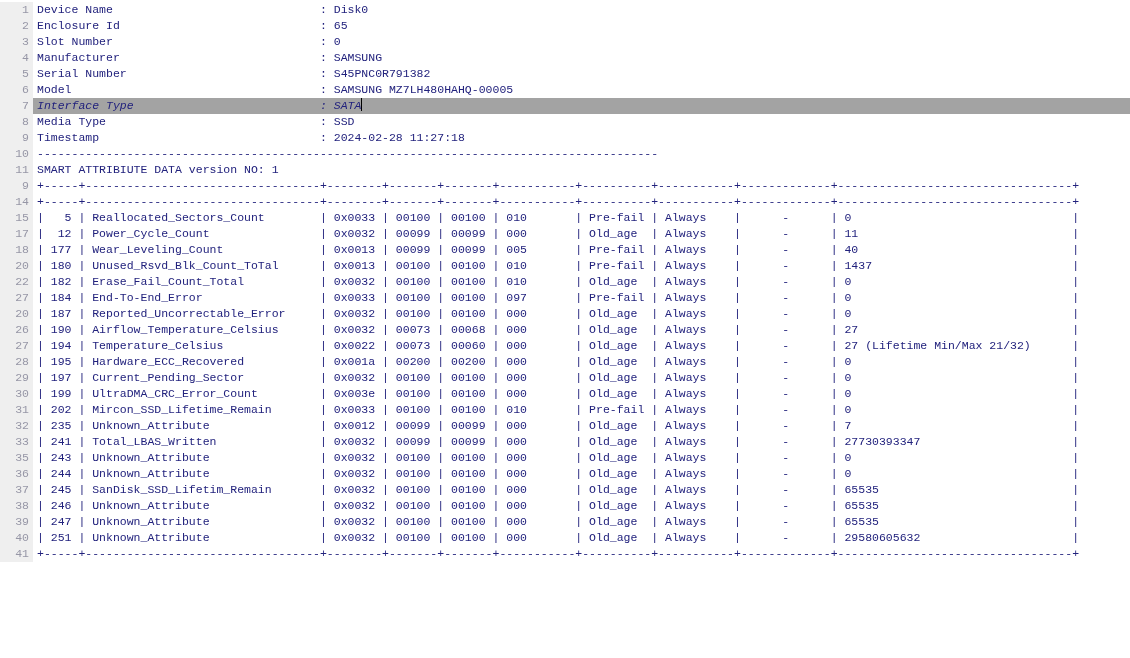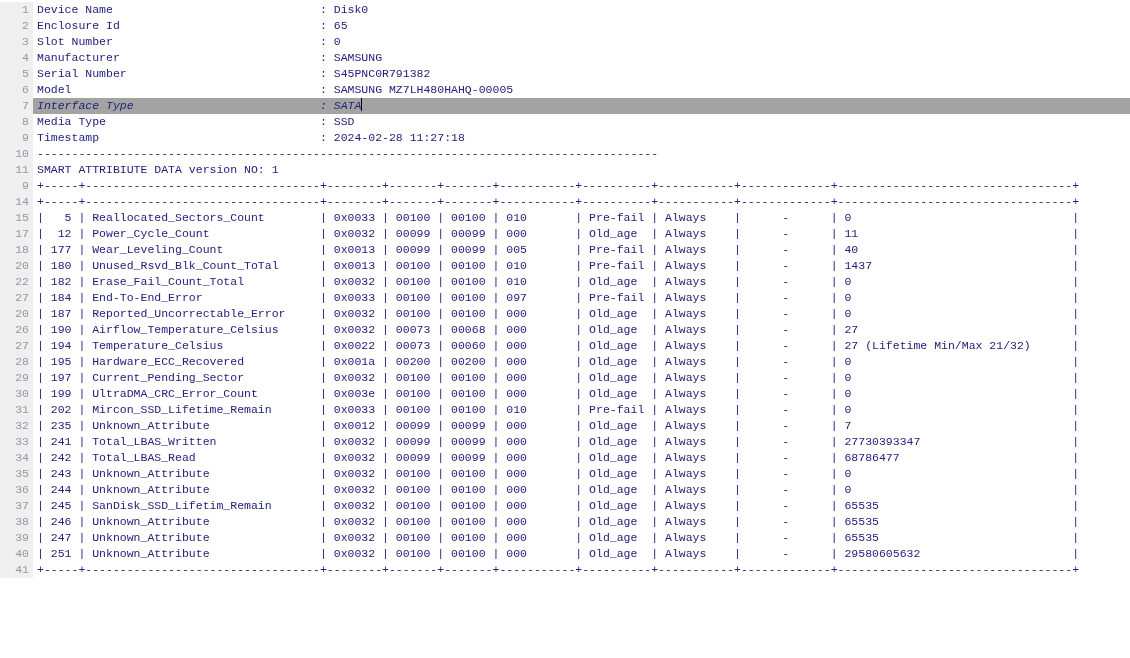--- a/index.html
+++ b/index.html
@@ -134,24 +134,20 @@
       </div>
       <div class="line">
         <span class="ln">32</span>
         <div class="content"><span class="txt">| 235 | Unknown_Attribute                | 0x0012 | 00099 | 00099 | 000       | Old_age  | Always    |      -      | 7                                |</span></div>
       </div>
       <div class="line">
         <span class="ln">33</span>
         <div class="content"><span class="txt">| 241 | Total_LBAS_Written               | 0x0032 | 00099 | 00099 | 000       | Old_age  | Always    |      -      | 27730393347                      |</span></div>
       </div>
       <div class="line">
-        <span class="ln">34</span>
-        <div class="content"><span class="txt">| 242 | Total_LBAS_Read                  | 0x0032 | 00099 | 00099 | 000       | Old_age  | Always    |      -      | 68786477                         |</span></div>
-      </div>
-      <div class="line">
         <span class="ln">35</span>
         <div class="content"><span class="txt">| 243 | Unknown_Attribute                | 0x0032 | 00100 | 00100 | 000       | Old_age  | Always    |      -      | 0                                |</span></div>
       </div>
       <div class="line">
         <span class="ln">36</span>
         <div class="content"><span class="txt">| 244 | Unknown_Attribute                | 0x0032 | 00100 | 00100 | 000       | Old_age  | Always    |      -      | 0                                |</span></div>
       </div>
       <div class="line">
         <span class="ln">37</span>
         <div class="content"><span class="txt">| 245 | SanDisk_SSD_Lifetim_Remain       | 0x0032 | 00100 | 00100 | 000       | Old_age  | Always    |      -      | 65535                            |</span></div>

